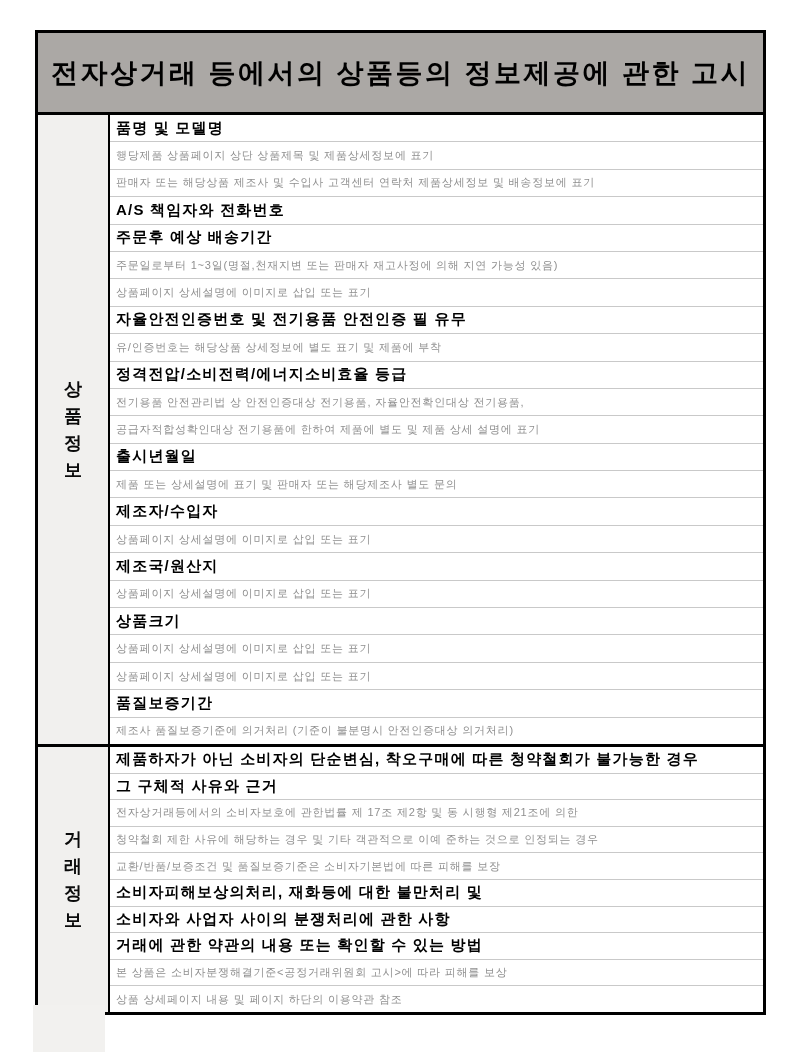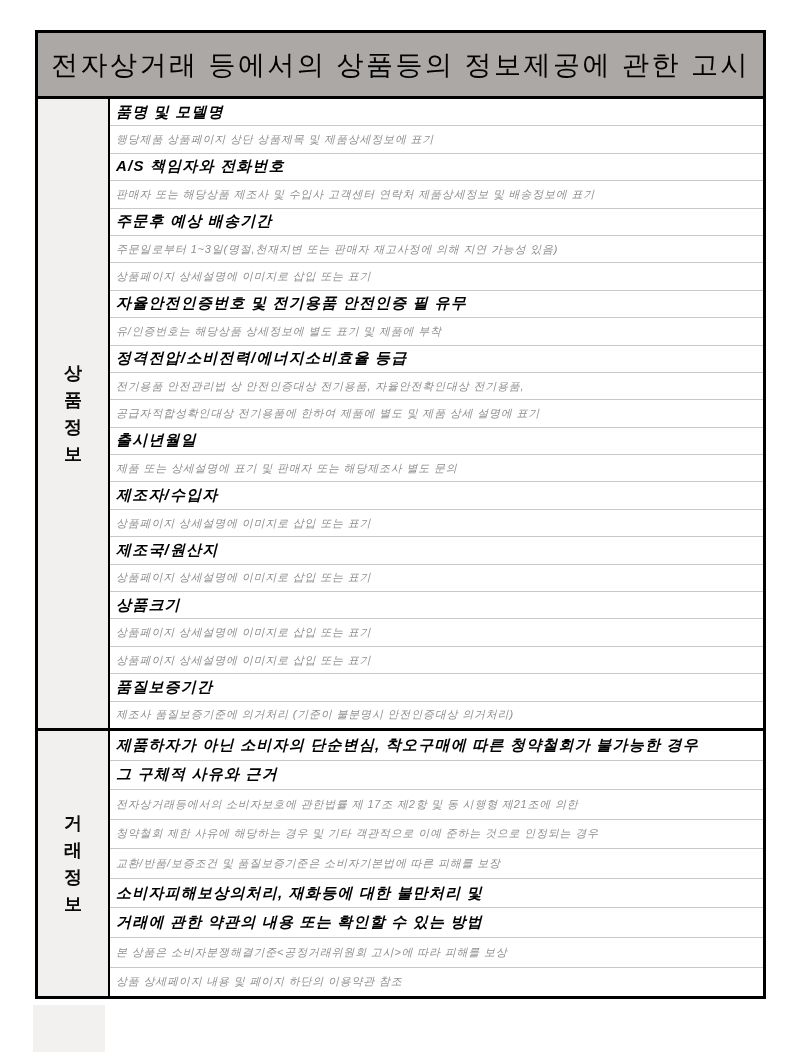--- a/index.html
+++ b/index.html
@@ -10,25 +10,25 @@
     overflow: hidden;
   }
   .doc-table {
     position: absolute;
     left: 35px; top: 30px;
     width: 731px;
     border: 3px solid var(--border, #000);
     background: #fff;
   }
   .title-bar {
-    height: 66px;
+    height: 82px;
     background: var(--title-bg, #aba8a5);
     border-bottom: 3px solid var(--border, #000);
     display: flex; align-items: center; justify-content: center;
-    font-size: 27px; font-weight: normal;
+    font-size: 27px; font-weight: bold;
     letter-spacing: 2.5px;
     color: #000;
     white-space: nowrap;
   }
   .section { display: flex; }
   .section + .section { border-top: 3px solid var(--border, #000); }
   .section[data-idx="0"] { height: 629px; }
   .section[data-idx="1"] { height: 268px; }
   .label-cell {
     width: 72px;
@@ -42,21 +42,20 @@
     line-height: 27px; letter-spacing: 0;
   }
   .rows { flex: 1; display: flex; flex-direction: column; background: #fff; }
   .row {
     flex: 1;
     display: flex; align-items: center;
     padding-left: 6px;
     border-bottom: 1px solid var(--divider, #c9c9c9);
     white-space: nowrap;
     overflow: hidden;
-    font-style: italic;
   }
   .row:last-child { border-bottom: none; }
   .row.header {
     font-size: 15px; font-weight: bold; color: #000;
     letter-spacing: 1.2px;
   }
   .row.detail {
     font-size: 11px; font-weight: normal;
     color: var(--detail, #8f8f8f);
     letter-spacing: 0.8px;
@@ -77,22 +76,22 @@
       <div class="section" data-idx="0">
         <div class="label-cell">
           <div class="label-char">상</div>
           <div class="label-char">품</div>
           <div class="label-char">정</div>
           <div class="label-char">보</div>
         </div>
         <div class="rows">
           <div class="row header">품명 및 모델명</div>
           <div class="row detail">행당제품 상품페이지 상단 상품제목 및 제품상세정보에 표기</div>
+          <div class="row detail">판매자 또는 해당상품 제조사 및 수입사 고객센터 연락처 제품상세정보 및 배송정보에 표기</div>
           <div class="row header">A/S 책임자와 전화번호</div>
-          <div class="row detail">판매자 또는 해당상품 제조사 및 수입사 고객센터 연락처 제품상세정보 및 배송정보에 표기</div>
           <div class="row header">주문후 예상 배송기간</div>
           <div class="row detail">주문일로부터 1~3일(명절,천재지변 또는 판매자 재고사정에 의해 지연 가능성 있음)</div>
           <div class="row detail">상품페이지 상세설명에 이미지로 삽입 또는 표기</div>
           <div class="row header">자율안전인증번호 및 전기용품 안전인증 필 유무</div>
           <div class="row detail">유/인증번호는 해당상품 상세정보에 별도 표기 및 제품에 부착</div>
           <div class="row header">정격전압/소비전력/에너지소비효율 등급</div>
           <div class="row detail">전기용품 안전관리법 상 안전인증대상 전기용품, 자율안전확인대상 전기용품,</div>
           <div class="row detail">공급자적합성확인대상 전기용품에 한하여 제품에 별도 및 제품 상세 설명에 표기</div>
           <div class="row header">출시년월일</div>
           <div class="row detail">제품 또는 상세설명에 표기 및 판매자 또는 해당제조사 별도 문의</div>
@@ -114,20 +113,21 @@
           <div class="label-char">정</div>
           <div class="label-char">보</div>
         </div>
         <div class="rows">
           <div class="row header">제품하자가 아닌 소비자의 단순변심, 착오구매에 따른 청약철회가 불가능한 경우</div>
           <div class="row header">그 구체적 사유와 근거</div>
           <div class="row detail">전자상거래등에서의 소비자보호에 관한법률 제 17조 제2항 및 동 시행형 제21조에 의한</div>
           <div class="row detail">청약철회 제한 사유에 해당하는 경우 및 기타 객관적으로 이예 준하는 것으로 인정되는 경우</div>
           <div class="row detail">교환/반품/보증조건 및 품질보증기준은 소비자기본법에 따른 피해를 보장</div>
           <div class="row header">소비자피해보상의처리, 재화등에 대한 불만처리 및</div>
+          <div class="row header">소비자와 사업자 사이의 분쟁처리에 관한 사항</div>
           <div class="row header">거래에 관한 약관의 내용 또는 확인할 수 있는 방법</div>
           <div class="row detail">본 상품은 소비자분쟁해결기준&lt;공정거래위원회 고시&gt;에 따라 피해를 보상</div>
           <div class="row detail">상품 상세페이지 내용 및 페이지 하단의 이용약관 참조</div>
         </div>
       </div>
     </div>
 </div>
 <div class="bottom-strip"></div>
 
 </body></html>

